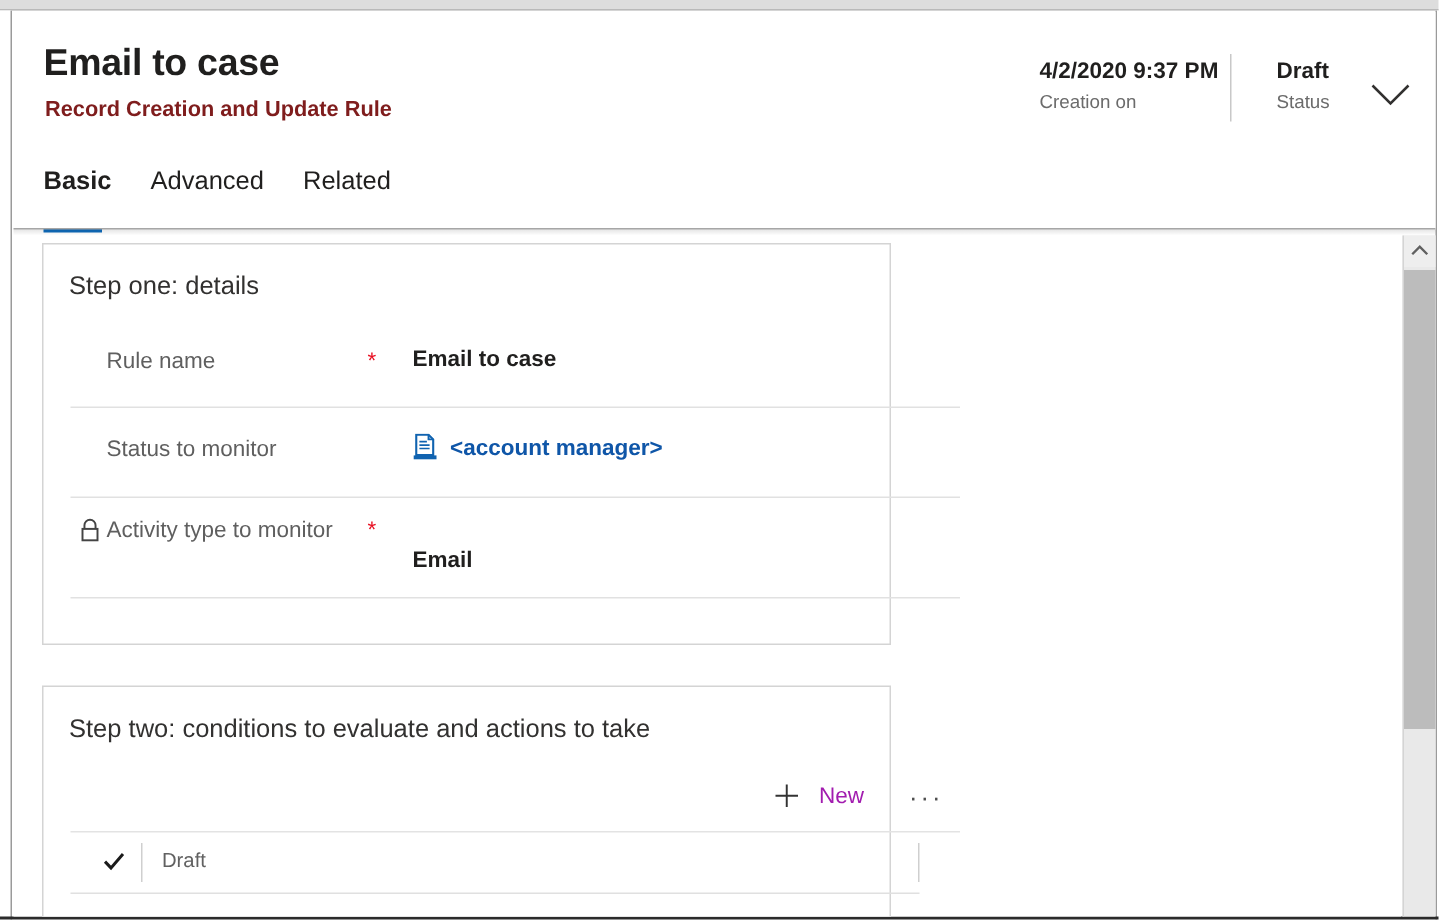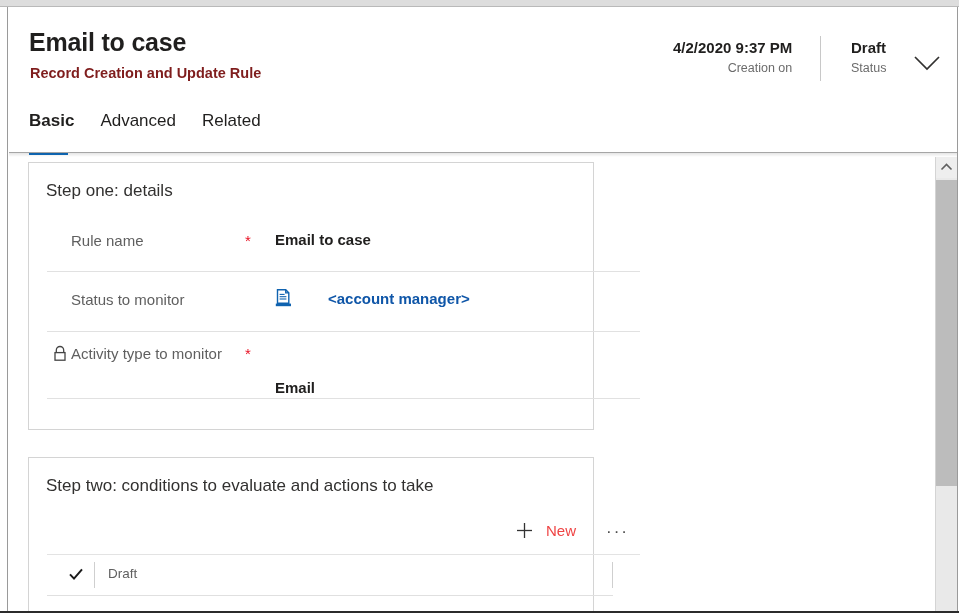--- a/index.html
+++ b/index.html
@@ -108,21 +108,21 @@
     white-space: nowrap;
     display: block;
   }
   .hdr-field .hl {
     font-size: 12.5px;
     color: #6b6b6b;
     white-space: nowrap;
     display: block;
     margin-top: 5px;
   }
-  #hdr-created { left: 664px; text-align: right; }
+  #hdr-created { left: 684px; }
   #hdr-status  { left: 842px; }
   .hdr-vsep {
     position: absolute;
     left: 811px; top: 28px;
     width: 1px; height: 45px;
     background: #c8c8c8;
   }
   .hdr-chevron {
     position: absolute;
     left: 900px; top: 36px;
@@ -227,36 +227,35 @@
 
   .field-value {
     position: absolute;
     left: 228px;
     font-size: 15px;
     font-weight: bold;
     color: #201f1e;
     white-space: nowrap;
   }
   #row-rule-name .field-value { top: 18px; }
-  #row-activity .field-value  { top: 33px; margin-top: 14px; }
+  #row-activity .field-value  { top: 33px; }
 
   .lookup-value {
     position: absolute;
     left: 228px; top: 17px;
     display: flex;
     align-items: center;
     gap: 8px;
     cursor: pointer;
   }
   .lookup-value .lv-text {
     font-size: 15px;
     font-weight: bold;
     color: #0f56a8;
     white-space: nowrap;
-    margin-left: 28px;
   }
   .queue-icon { width: 17px; height: 18px; display: block; }
 
   
   .grid-toolbar {
     position: absolute;
     left: 18px; top: 56px;
     width: 593px; height: 41px;
     border-bottom: 1px solid #e3e3e3;
     box-sizing: border-box;
@@ -266,21 +265,21 @@
     right: 60px; top: 5px;
     display: flex;
     align-items: center;
     gap: 13px;
     cursor: pointer;
     padding: 3px 4px;
   }
   .plus-icon { width: 17px; height: 17px; display: block; }
   .cmd-new-label {
     font-size: 15px;
-    color: #ef4444;
+    color: #a21caf;
     white-space: nowrap;
   }
   .cmd-more {
     position: absolute;
     right: 7px; top: 7px;
     font-size: 17px;
     letter-spacing: 2px;
     color: #4d4d4d;
     cursor: pointer;
     line-height: 1;

